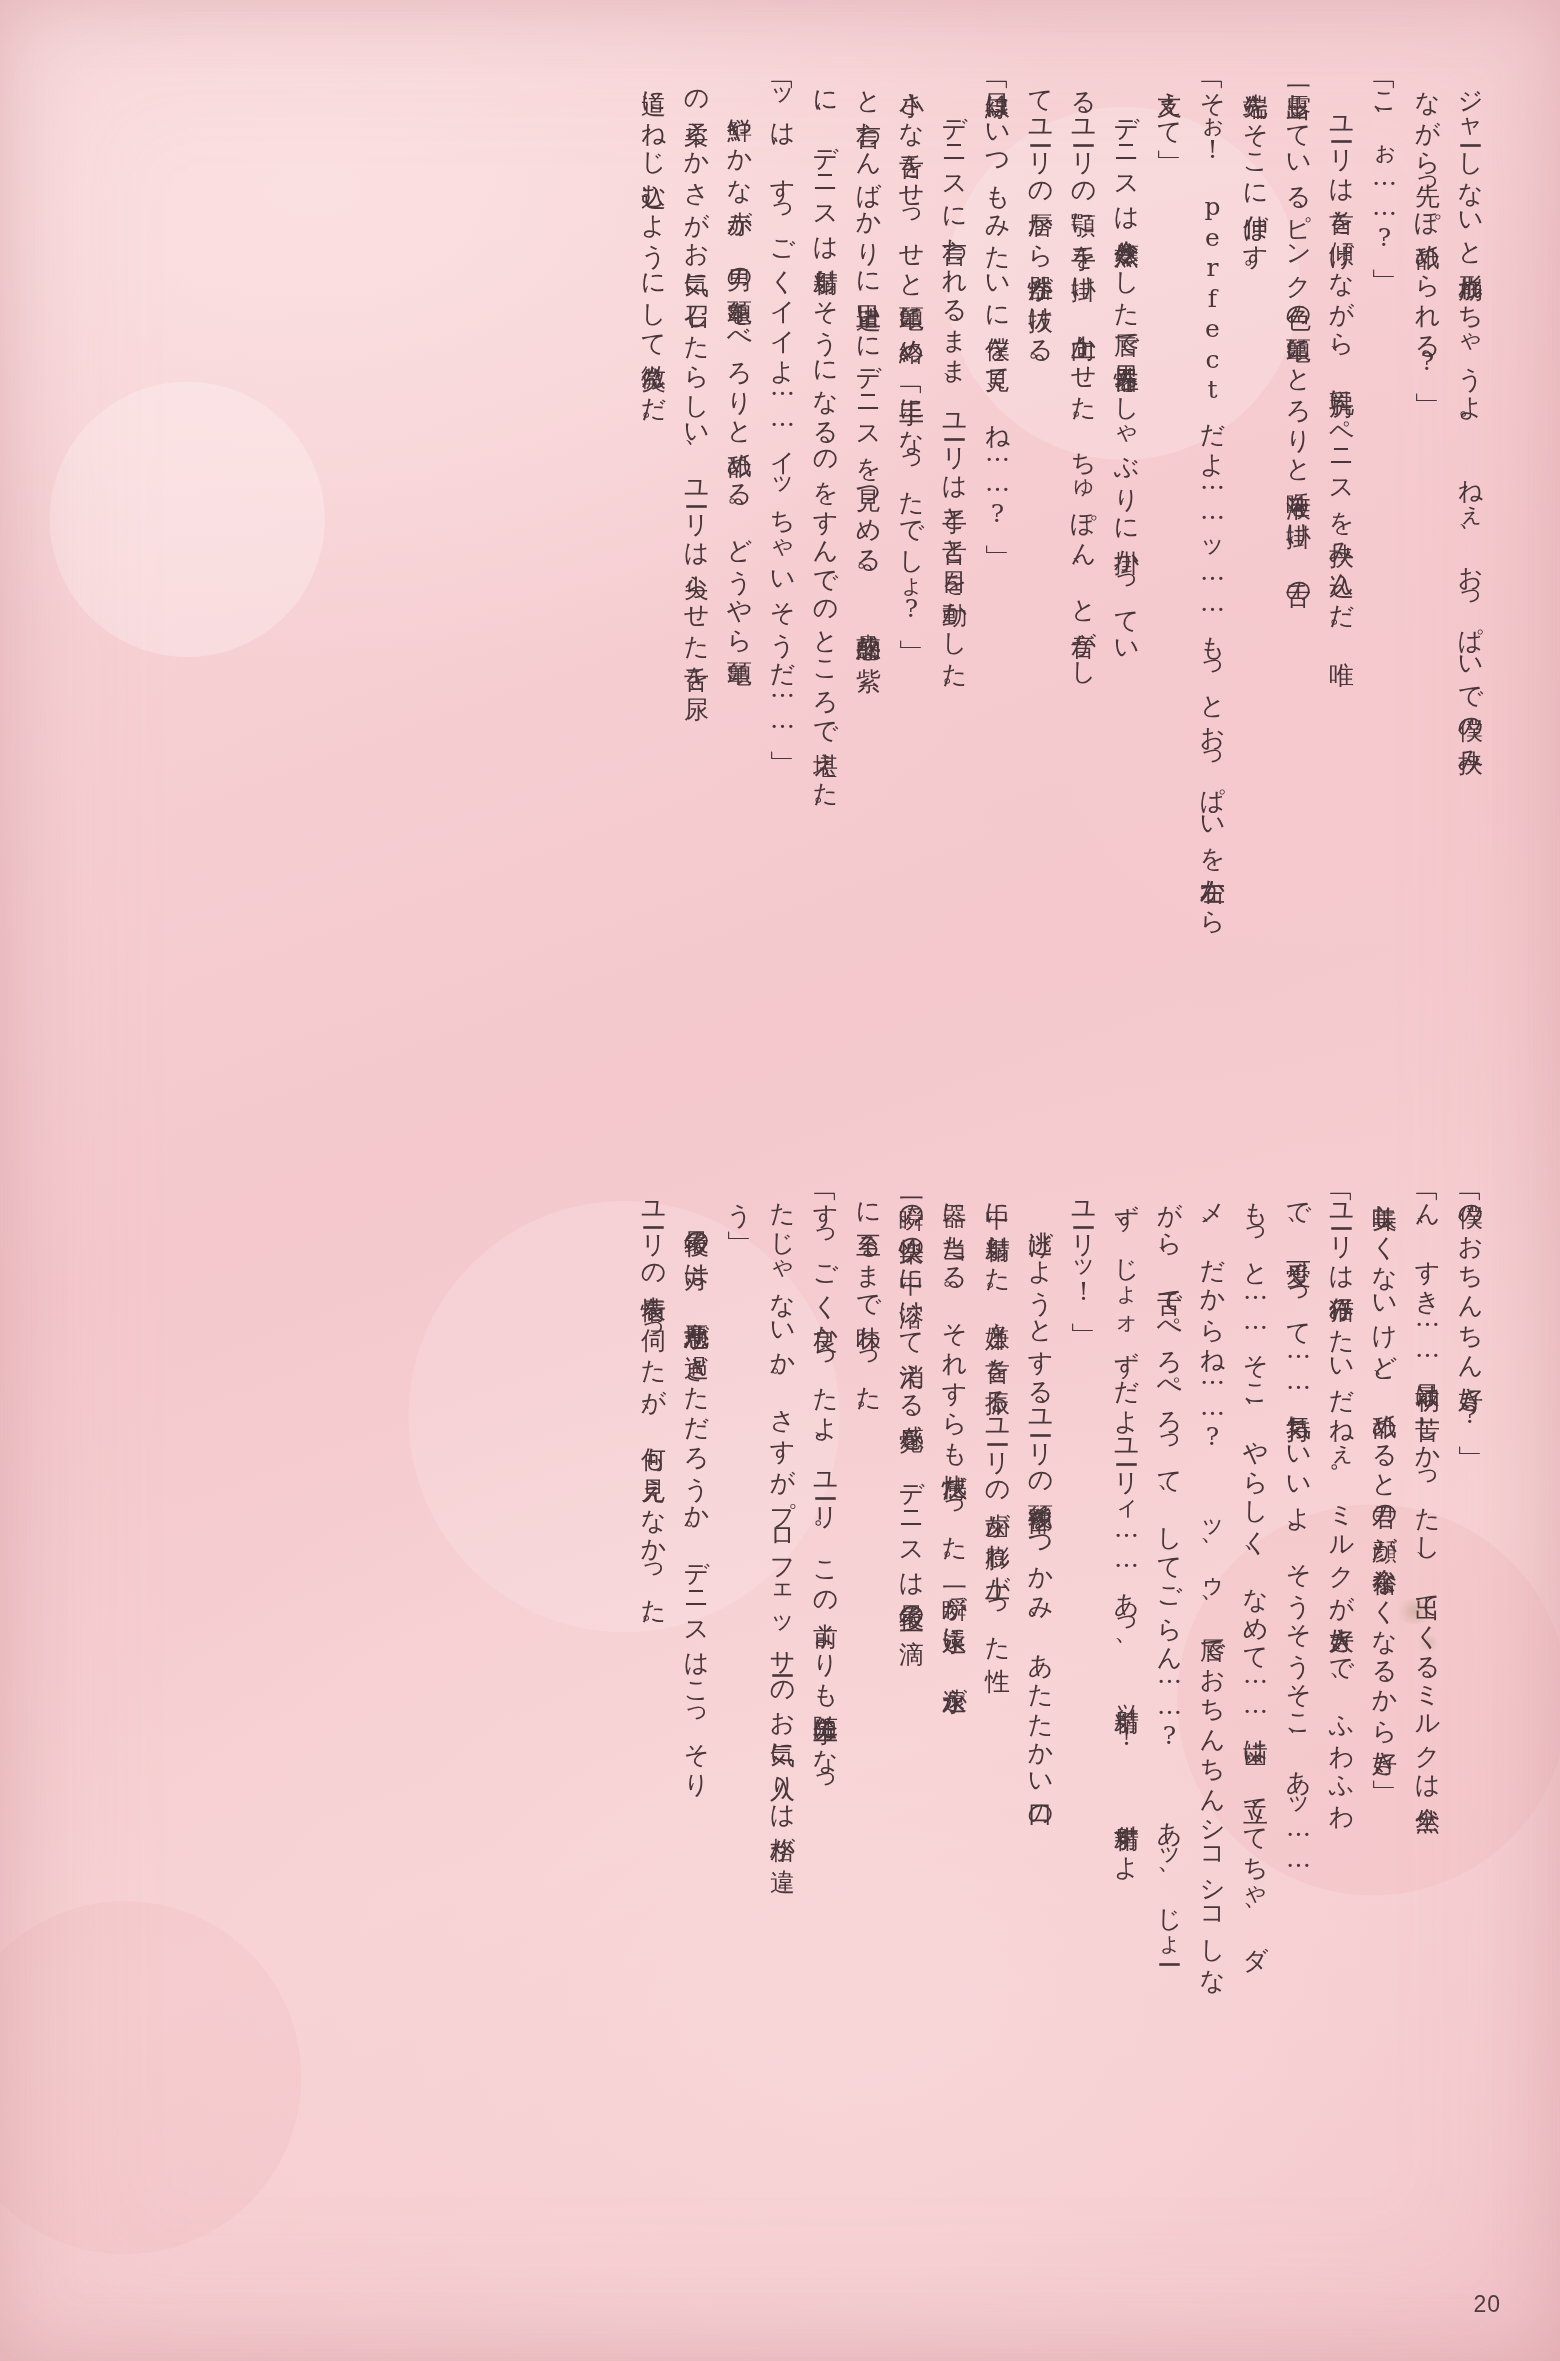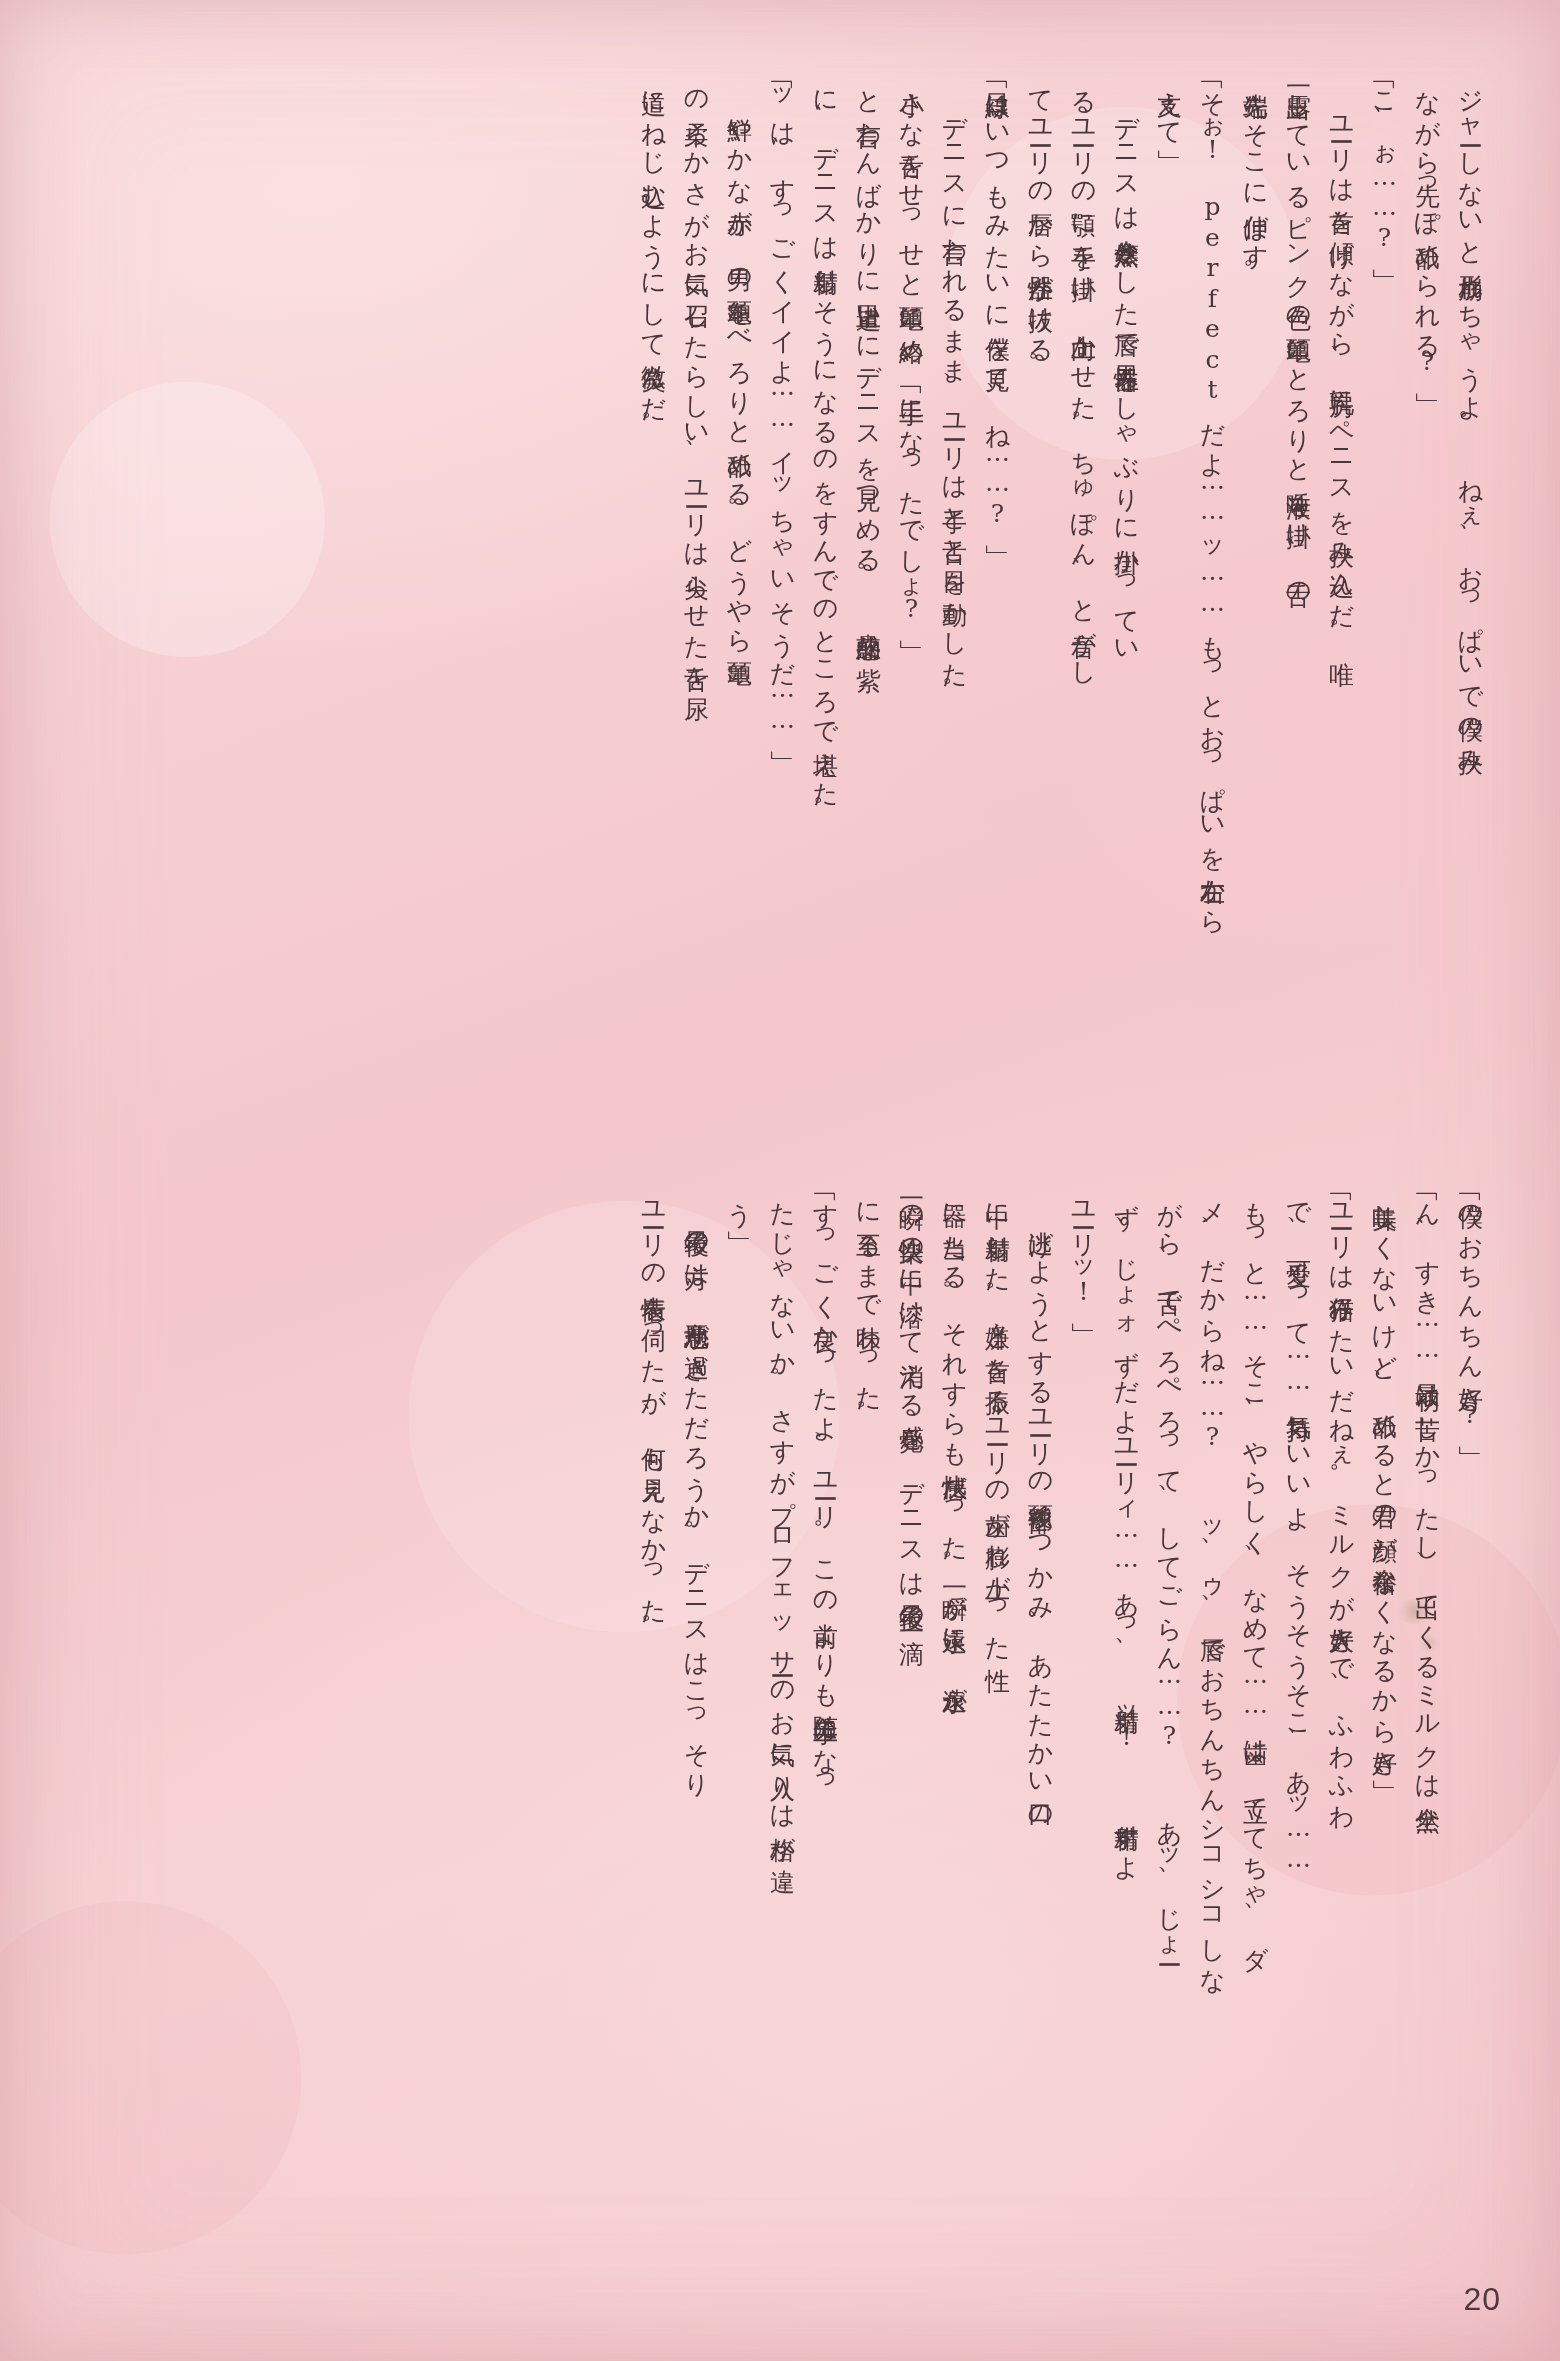--- a/index.html
+++ b/index.html
@@ -47,21 +47,21 @@
   .smudge {
     position: absolute;
     pointer-events: none;
     border-radius: 50%;
     background: radial-gradient(circle, rgba(176,150,120,0.45) 0%, rgba(190,168,140,0.20) 45%, rgba(190,168,140,0) 72%);
   }
   .page-number {
     position: absolute;
     right: 59px;
     bottom: 43px;
-    font-size: 32px;
+    font-size: 23px;
     color: #4d3a3e;
     letter-spacing: 1px;
     font-family: "Liberation Sans", sans-serif;
   }
   
   .vtext {
     position: absolute;
     writing-mode: vertical-rl;
     text-orientation: upright;
     font-family: "DejaVu Serif", "Liberation Serif", serif;

